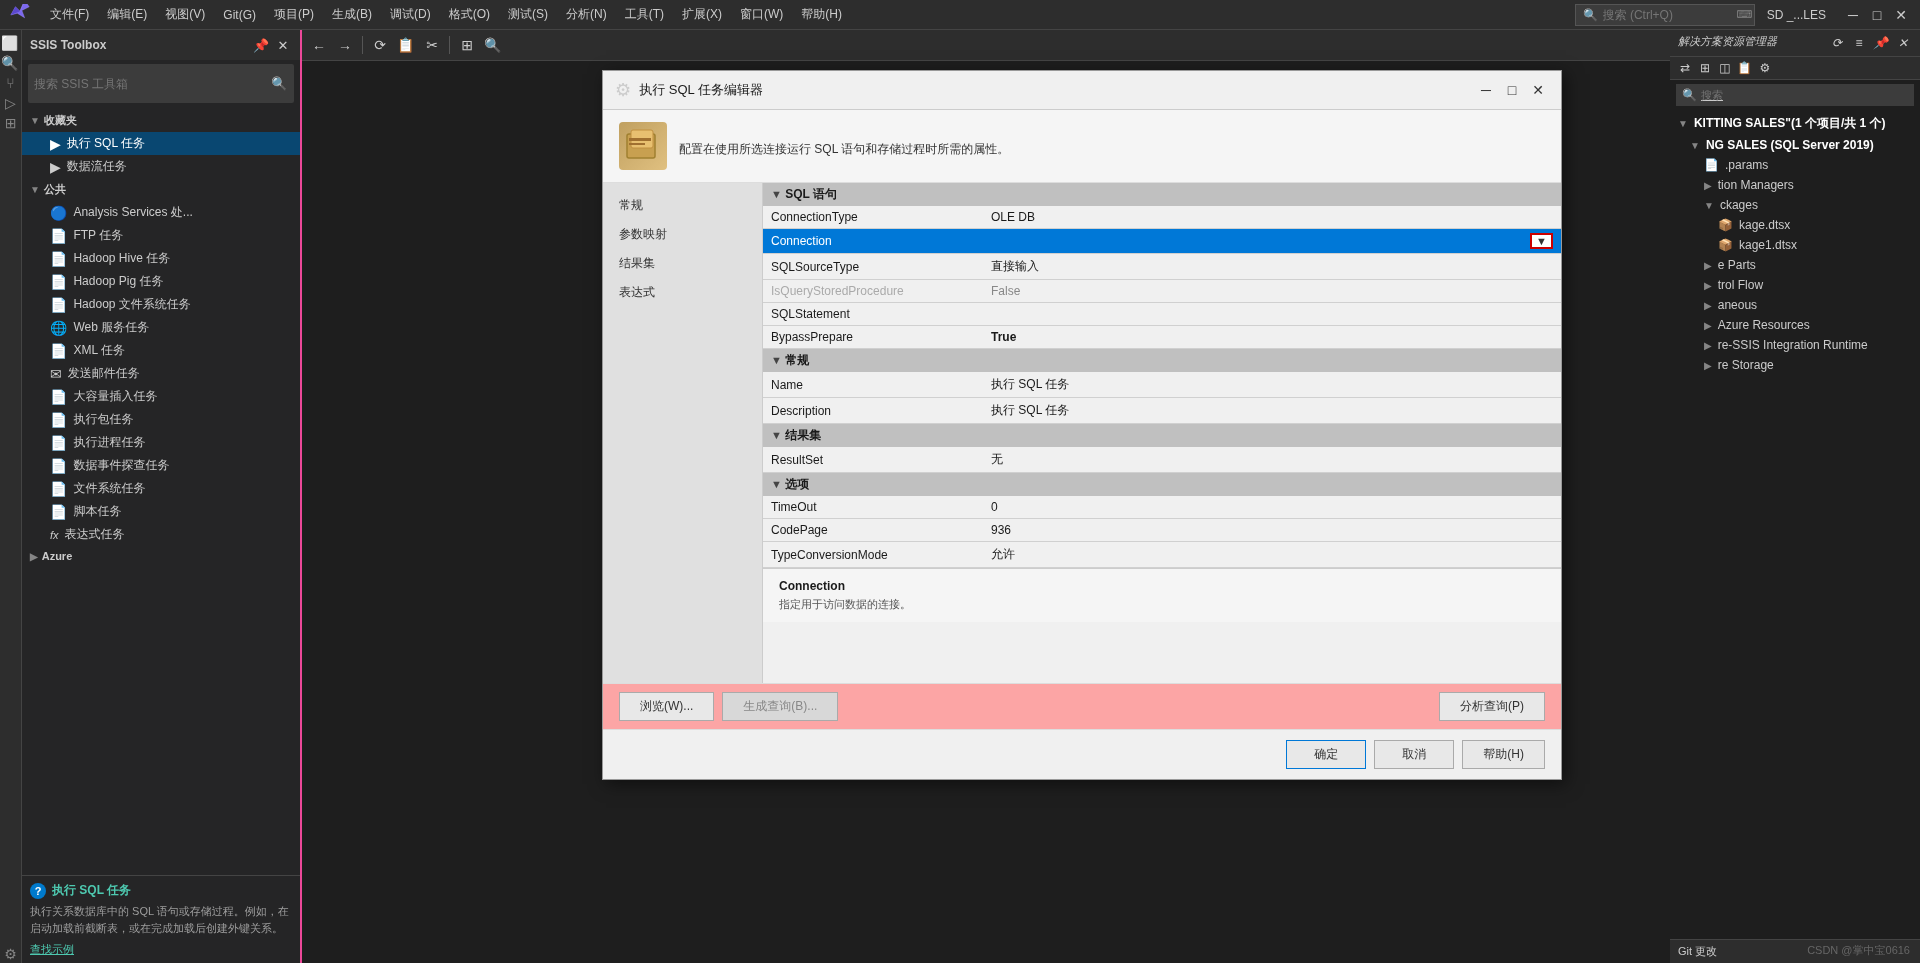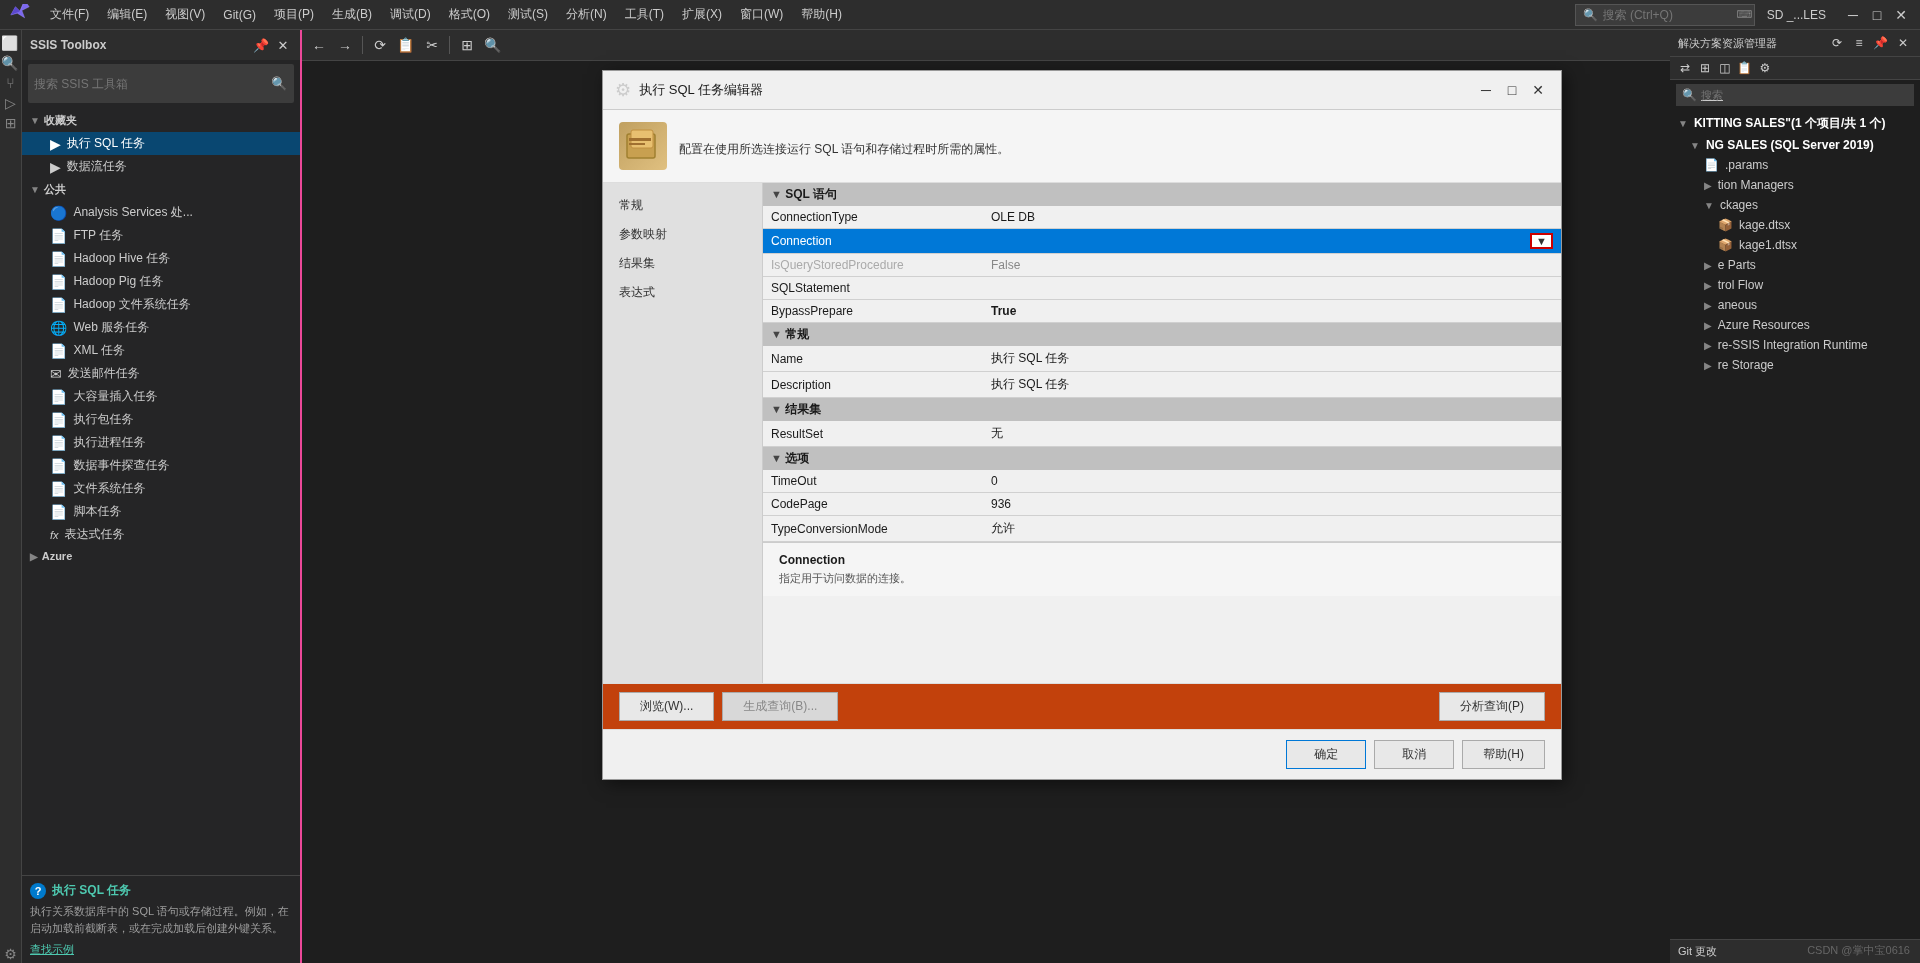--- a/index.html
+++ b/index.html
@@ -230,24 +230,24 @@
     .right-panel {
       flex: 1;
       background: #1e1e1e;
       display: flex;
       flex-direction: column;
       position: relative;
     }
     .solution-header {
       padding: 4px 8px;
       display: flex;
-      align-items: center;
       justify-content: space-between;
       background: #2d2d2d;
       border-bottom: 1px solid #444;
+      font-style: italic;
     }
     .solution-header-icons { display: flex; gap: 4px; }
     .sol-icon-btn {
       width: 18px; height: 18px;
       color: #ccc; cursor: pointer;
       display: flex; align-items: center; justify-content: center;
       font-size: 12px;
     }
     .solution-search {
       padding: 4px 6px;
@@ -729,20 +729,24 @@
                 <td class="prop-value">OLE DB</td>
               </tr>
               <tr class="prop-row selected">
                 <td class="prop-name selected">Connection</td>
                 <td class="prop-value selected">
                   <span></span>
                   <span style="float:right;border:2px solid #cc0000;padding:0 4px;background:#fff;color:#333;font-size:11px;cursor:pointer;">▼</span>
                 </td>
               </tr>
               <tr class="prop-row">
+                <td class="prop-name">SQLSourceType</td>
+                <td class="prop-value">直接输入</td>
+              </tr>
+              <tr class="prop-row">
                 <td class="prop-name" style="color:#aaa;">IsQueryStoredProcedure</td>
                 <td class="prop-value grayed">False</td>
               </tr>
               <tr class="prop-row">
                 <td class="prop-name">SQLStatement</td>
                 <td class="prop-value"></td>
               </tr>
               <tr class="prop-row">
                 <td class="prop-name">BypassPrepare</td>
                 <td class="prop-value bold">True</td>
@@ -795,21 +799,21 @@
             </tbody>
               </table>
 
             <div class="dialog-info">
               <div class="dialog-info-title">Connection</div>
               <div class="dialog-info-text">指定用于访问数据的连接。</div>
             </div>
           </div>
         </div>
 
-        <div style="padding:8px 16px;display:flex;gap:8px;background:#c2410c;border-top:1px solid #ddd;">
+        <div style="padding:8px 16px;display:flex;gap:8px;background:#fca5a5;border-top:1px solid #ddd;">
           <button class="dialog-btn">浏览(W)...</button>
           <button class="dialog-btn" style="background:#d8d8d8;color:#888;">生成查询(B)...</button>
           <button class="dialog-btn" style="margin-left:auto;">分析查询(P)</button>
         </div>
 
         <div class="dialog-footer">
           <div></div>
           <div class="footer-right">
             <button class="dialog-btn primary">确定</button>
             <button class="dialog-btn">取消</button>

